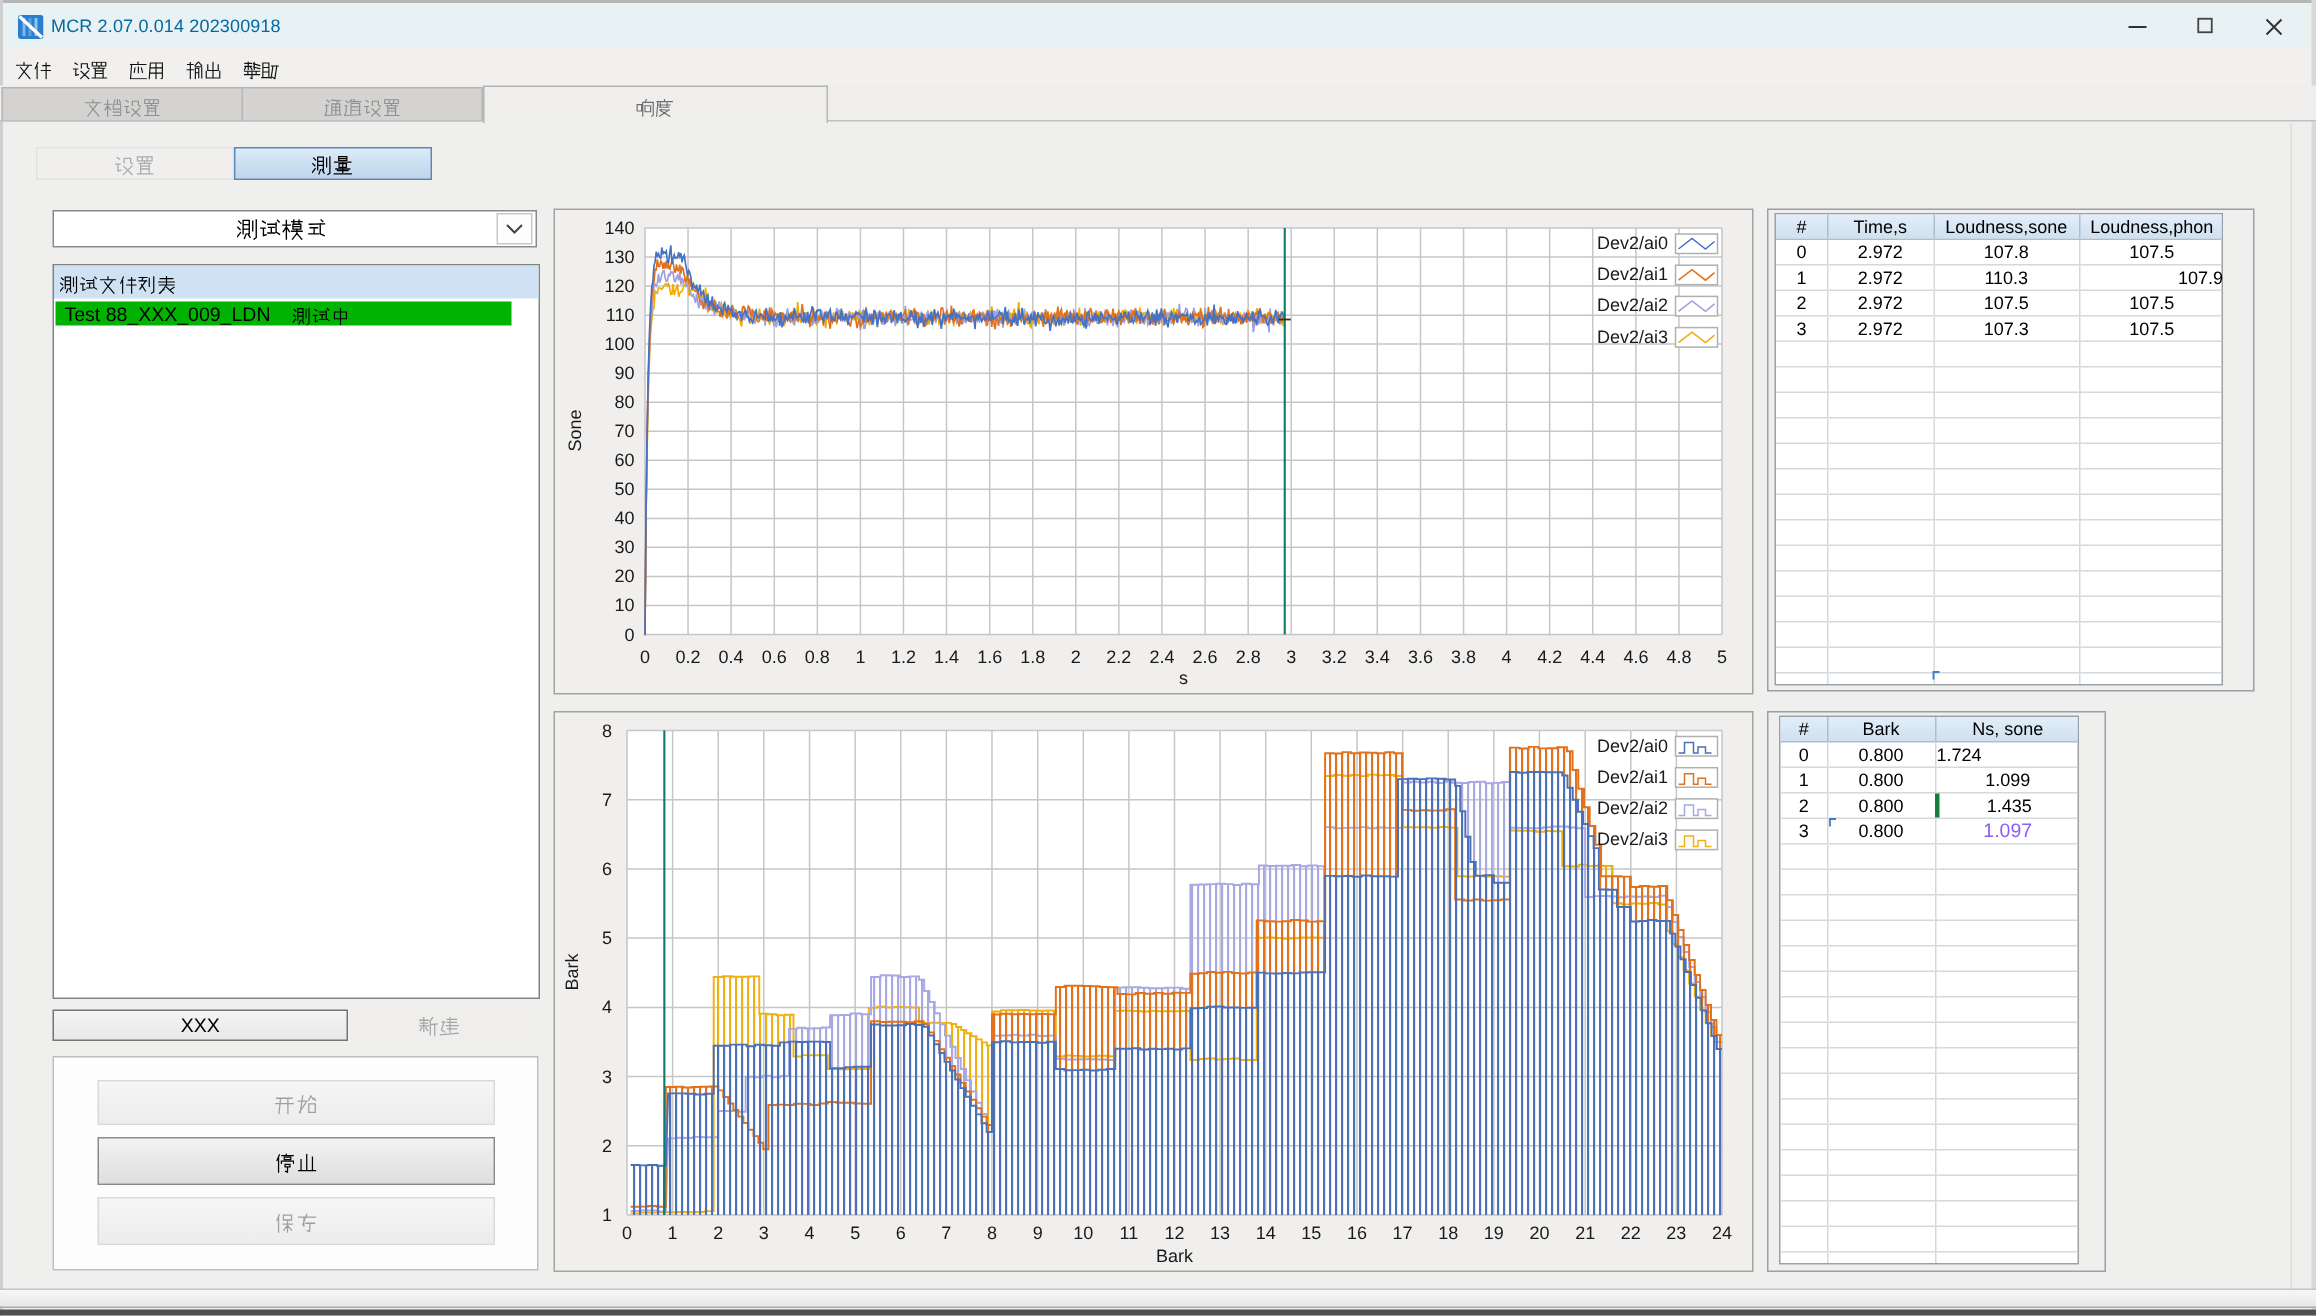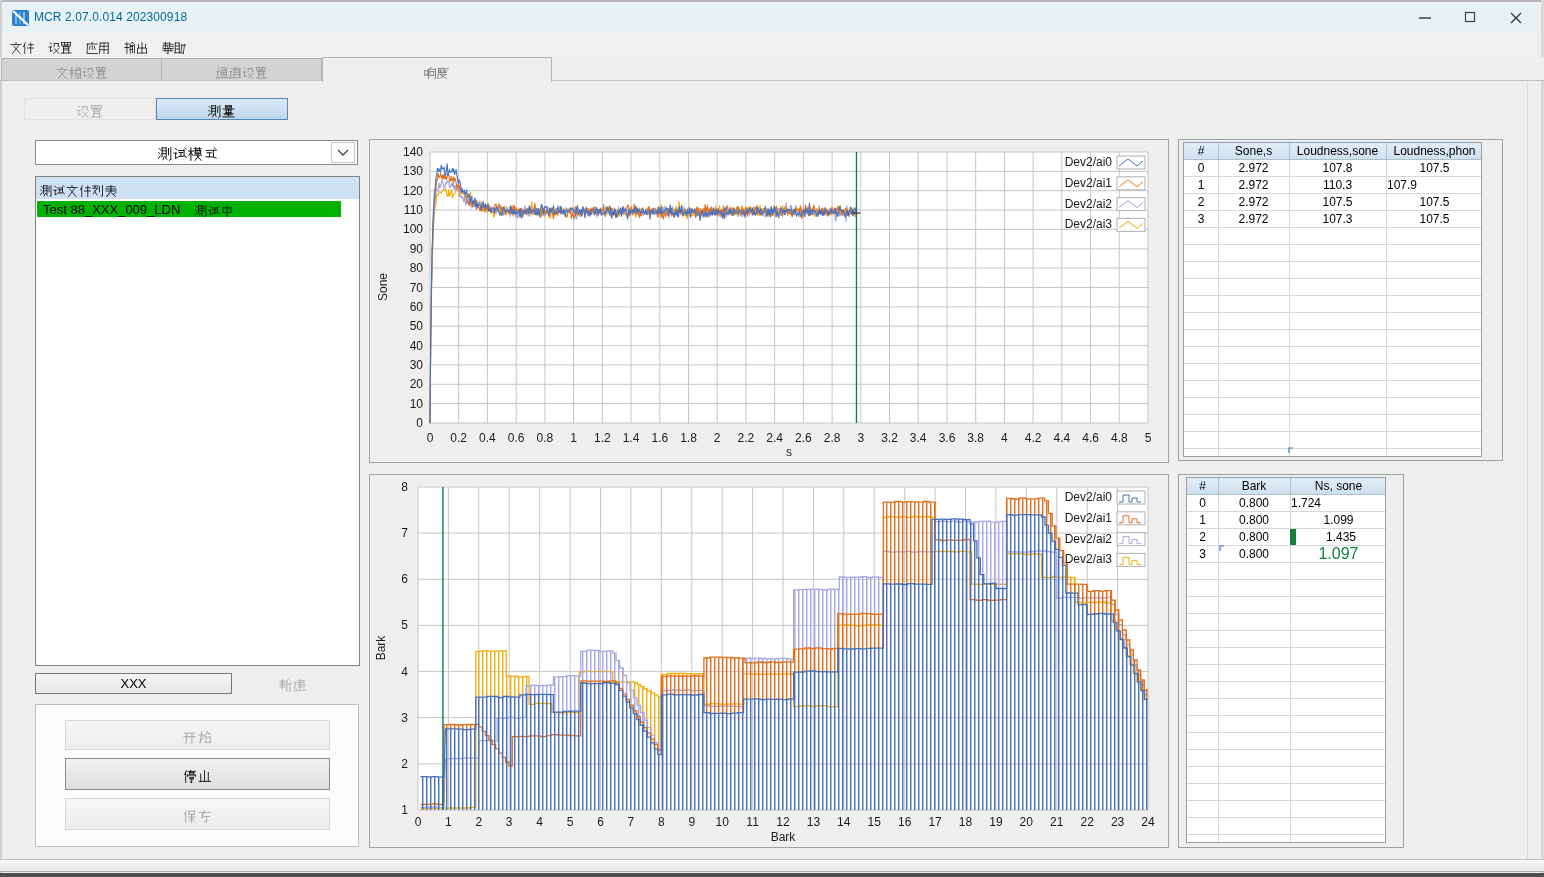--- a/index.html
+++ b/index.html
@@ -282,35 +282,35 @@
     <rect x="748" y="58.6" width="28" height="13" fill="#fff" stroke="#b0b0b0"></rect>
     <path d="M750 69.6h4v-7h6v7h3v-4h5v4h4" fill="none" stroke="#a8a8e4" stroke-width="1"></path>
     <text x="743" y="89.4" text-anchor="end" font-size="12" fill="#1a1a1a">Dev2/ai3</text>
     <rect x="748" y="79.4" width="28" height="13" fill="#fff" stroke="#b0b0b0"></rect>
     <path d="M750 90.4h4v-7h6v7h3v-4h5v4h4" fill="none" stroke="#efb011" stroke-width="1"></path>
   </svg>
 <div class="abs" style="left:1178px;top:139px;width:325px;height:322px;background:#efefee;border:1px solid #9aa0a6"></div>
 <div style="position:absolute;left:1183px;top:142px;width:299px;background:#fff;border:1px solid #9aa0a6">
     <div style="position:relative;height:17px;background:linear-gradient(#e3eef9,#cfe0f0);border-bottom:1px solid #aebecb">
       <div style="position:absolute;left:0px;top:0;width:34px;height:16px;text-align:center;font-size:12px;line-height:17px;color:#000">#</div>
-      <div style="position:absolute;left:34px;top:0;width:70px;height:16px;border-left:1px solid #aebecb;text-align:center;font-size:12px;line-height:17px;color:#000">Sone,s</div>
+      <div style="position:absolute;left:34px;top:0;width:70px;height:16px;border-left:1px solid #aebecb;text-align:center;font-size:12px;line-height:17px;color:#000">Time,s</div>
       <div style="position:absolute;left:105px;top:0;width:96px;height:16px;border-left:1px solid #aebecb;text-align:center;font-size:12px;line-height:17px;color:#000">Loudness,sone</div>
       <div style="position:absolute;left:202px;top:0;width:96px;height:16px;border-left:1px solid #aebecb;text-align:center;font-size:12px;line-height:17px;color:#000">Loudness,phon</div>
     </div>
     <div style="position:relative;height:17px;border-bottom:1px solid #d4d9de">
       <div style="position:absolute;left:0px;top:0;width:34px;height:16px;text-align:center;font-size:12px;line-height:16px;color:#000">0</div>
       <div style="position:absolute;left:34px;top:0;width:70px;height:16px;border-left:1px solid #d4d9de;text-align:center;font-size:12px;line-height:16px;color:#000">2.972</div>
       <div style="position:absolute;left:105px;top:0;width:96px;height:16px;border-left:1px solid #d4d9de;text-align:center;font-size:12px;line-height:16px;color:#000">107.8</div>
       <div style="position:absolute;left:202px;top:0;width:96px;height:16px;border-left:1px solid #d4d9de;text-align:center;font-size:12px;line-height:16px;color:#000">107.5</div>
     </div>
     <div style="position:relative;height:17px;border-bottom:1px solid #d4d9de">
       <div style="position:absolute;left:0px;top:0;width:34px;height:16px;text-align:center;font-size:12px;line-height:16px;color:#000">1</div>
       <div style="position:absolute;left:34px;top:0;width:70px;height:16px;border-left:1px solid #d4d9de;text-align:center;font-size:12px;line-height:16px;color:#000">2.972</div>
       <div style="position:absolute;left:105px;top:0;width:96px;height:16px;border-left:1px solid #d4d9de;text-align:center;font-size:12px;line-height:16px;color:#000">110.3</div>
-      <div style="position:absolute;left:202px;top:0;width:96px;height:16px;border-left:1px solid #d4d9de;text-align:left;font-size:12px;line-height:16px;color:#000">107.9</div>
+      <div style="position:absolute;left:202px;top:0;width:96px;height:16px;border-left:1px solid #d4d9de;text-align:right;font-size:12px;line-height:16px;color:#000">107.9</div>
     </div>
     <div style="position:relative;height:17px;border-bottom:1px solid #d4d9de">
       <div style="position:absolute;left:0px;top:0;width:34px;height:16px;text-align:center;font-size:12px;line-height:16px;color:#000">2</div>
       <div style="position:absolute;left:34px;top:0;width:70px;height:16px;border-left:1px solid #d4d9de;text-align:center;font-size:12px;line-height:16px;color:#000">2.972</div>
       <div style="position:absolute;left:105px;top:0;width:96px;height:16px;border-left:1px solid #d4d9de;text-align:center;font-size:12px;line-height:16px;color:#000">107.5</div>
       <div style="position:absolute;left:202px;top:0;width:96px;height:16px;border-left:1px solid #d4d9de;text-align:center;font-size:12px;line-height:16px;color:#000">107.5</div>
     </div>
     <div style="position:relative;height:17px;border-bottom:1px solid #d4d9de">
       <div style="position:absolute;left:0px;top:0;width:34px;height:16px;text-align:center;font-size:12px;line-height:16px;color:#000">3</div>
       <div style="position:absolute;left:34px;top:0;width:70px;height:16px;border-left:1px solid #d4d9de;text-align:center;font-size:12px;line-height:16px;color:#000">2.972</div>
@@ -414,26 +414,26 @@
       <div style="position:absolute;left:103px;top:0;width:96px;height:16px;border-left:1px solid #d4d9de;text-align:left;font-size:12px;line-height:16px;color:#000">1.724</div>
     </div>
     <div style="position:relative;height:17px;border-bottom:1px solid #d4d9de">
       <div style="position:absolute;left:0px;top:0;width:31px;height:16px;text-align:center;font-size:12px;line-height:16px;color:#000">1</div>
       <div style="position:absolute;left:31px;top:0;width:71px;height:16px;border-left:1px solid #d4d9de;text-align:center;font-size:12px;line-height:16px;color:#000">0.800</div>
       <div style="position:absolute;left:103px;top:0;width:96px;height:16px;border-left:1px solid #d4d9de;text-align:center;font-size:12px;line-height:16px;color:#000">1.099</div>
     </div>
     <div style="position:relative;height:17px;border-bottom:1px solid #d4d9de">
       <div style="position:absolute;left:0px;top:0;width:31px;height:16px;text-align:center;font-size:12px;line-height:16px;color:#000">2</div>
       <div style="position:absolute;left:31px;top:0;width:71px;height:16px;border-left:1px solid #d4d9de;text-align:center;font-size:12px;line-height:16px;color:#000">0.800</div>
-      <div style="position:absolute;left:103px;top:0;width:96px;height:16px;border-left:6px solid #15803d;text-align:center;font-size:12px;line-height:16px;color:#000">1.435</div>
+      <div style="position:absolute;left:103px;top:0;width:96px;height:16px;border-left:3px solid #15803d;text-align:center;font-size:12px;line-height:16px;color:#000">1.435</div>
     </div>
     <div style="position:relative;height:17px;border-bottom:1px solid #d4d9de">
       <div style="position:absolute;left:0px;top:0;width:31px;height:16px;text-align:center;font-size:12px;line-height:16px;color:#000">3</div>
       <div style="position:absolute;left:31px;top:0;width:71px;height:16px;border-left:1px solid #d4d9de;text-align:center;font-size:12px;line-height:16px;color:#000">0.800</div>
-      <div style="position:absolute;left:103px;top:0;width:96px;height:16px;border-left:1px solid #d4d9de;text-align:center;font-size:16px;line-height:16px;color:#15803d">1.097</div>
+      <div style="position:absolute;left:103px;top:0;width:96px;height:16px;border-left:1px solid #d4d9de;text-align:center;font-size:13px;line-height:16px;color:#8b5cf6">1.097</div>
     </div>
     <div style="position:relative;height:17px;border-bottom:1px solid #d4d9de">
       <div style="position:absolute;left:0px;top:0;width:31px;height:16px;text-align:center;font-size:12px;line-height:16px;color:#000"></div>
       <div style="position:absolute;left:31px;top:0;width:71px;height:16px;border-left:1px solid #d4d9de;text-align:center;font-size:12px;line-height:16px;color:#000"></div>
       <div style="position:absolute;left:103px;top:0;width:96px;height:16px;border-left:1px solid #d4d9de;text-align:center;font-size:12px;line-height:16px;color:#000"></div>
     </div>
     <div style="position:relative;height:17px;border-bottom:1px solid #d4d9de">
       <div style="position:absolute;left:0px;top:0;width:31px;height:16px;text-align:center;font-size:12px;line-height:16px;color:#000"></div>
       <div style="position:absolute;left:31px;top:0;width:71px;height:16px;border-left:1px solid #d4d9de;text-align:center;font-size:12px;line-height:16px;color:#000"></div>
       <div style="position:absolute;left:103px;top:0;width:96px;height:16px;border-left:1px solid #d4d9de;text-align:center;font-size:12px;line-height:16px;color:#000"></div>

